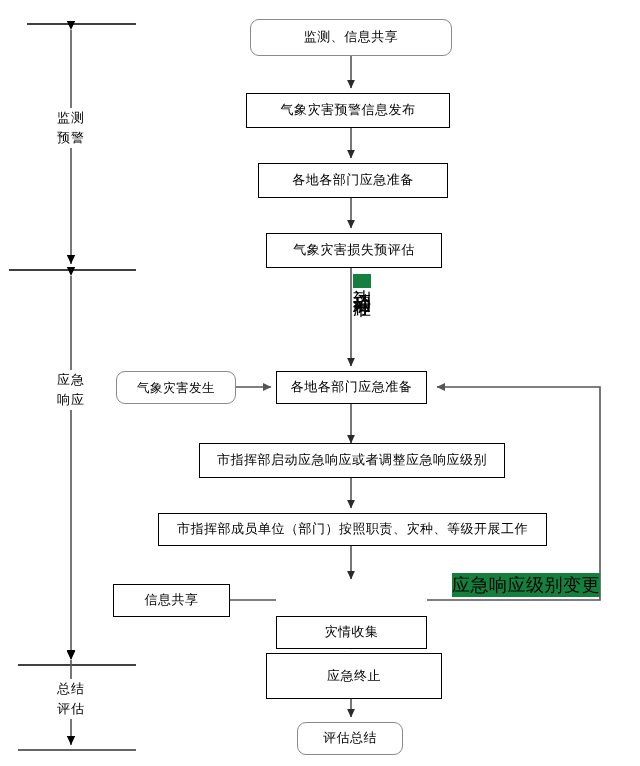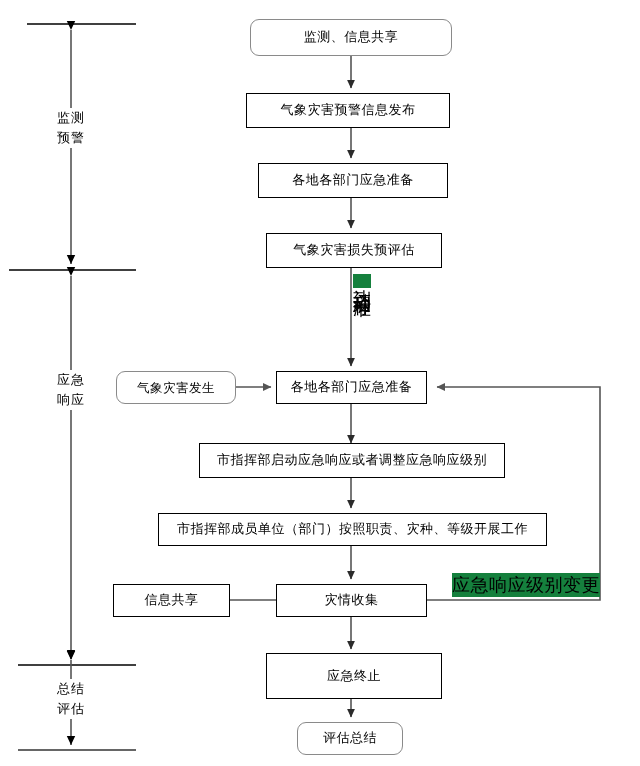--- a/index.html
+++ b/index.html
@@ -145,21 +145,21 @@
   <div class="node round" style="left:116px; top:371px; width:120px; height:33px; font-size:12.5px;">气象灾害发生</div>
 
   <div class="node rect" style="left:276px; top:371px; width:151px; height:33px;">各地各部门应急准备</div>
 
   <div class="node rect" style="left:199px; top:443px; width:306px; height:35px;">市指挥部启动应急响应或者调整应急响应级别</div>
 
   <div class="node rect" style="left:158px; top:513px; width:389px; height:33px;">市指挥部成员单位（部门）按照职责、灾种、等级开展工作</div>
 
   <div class="node rect" style="left:113px; top:584px; width:117px; height:33px;">信息共享</div>
 
-  <div class="node rect" style="left:276px; top:584px; width:151px; height:33px;">灾情收集</div>
+  <div class="node rect" style="left:276px; top:616px; width:151px; height:33px;">灾情收集</div>
 
   <div class="node rect" style="left:266px; top:653px; width:176px; height:46px;">应急终止</div>
 
   <div class="node round" style="left:297px; top:722px; width:106px; height:33px;">评估总结</div>
 
   <div class="edge-label vertical" style="left:353px; top:274px;">达到启动标准</div>
 
   <div class="edge-label" style="left:452px; top:573px;">应急响应级别变更</div>
 
 </div>

